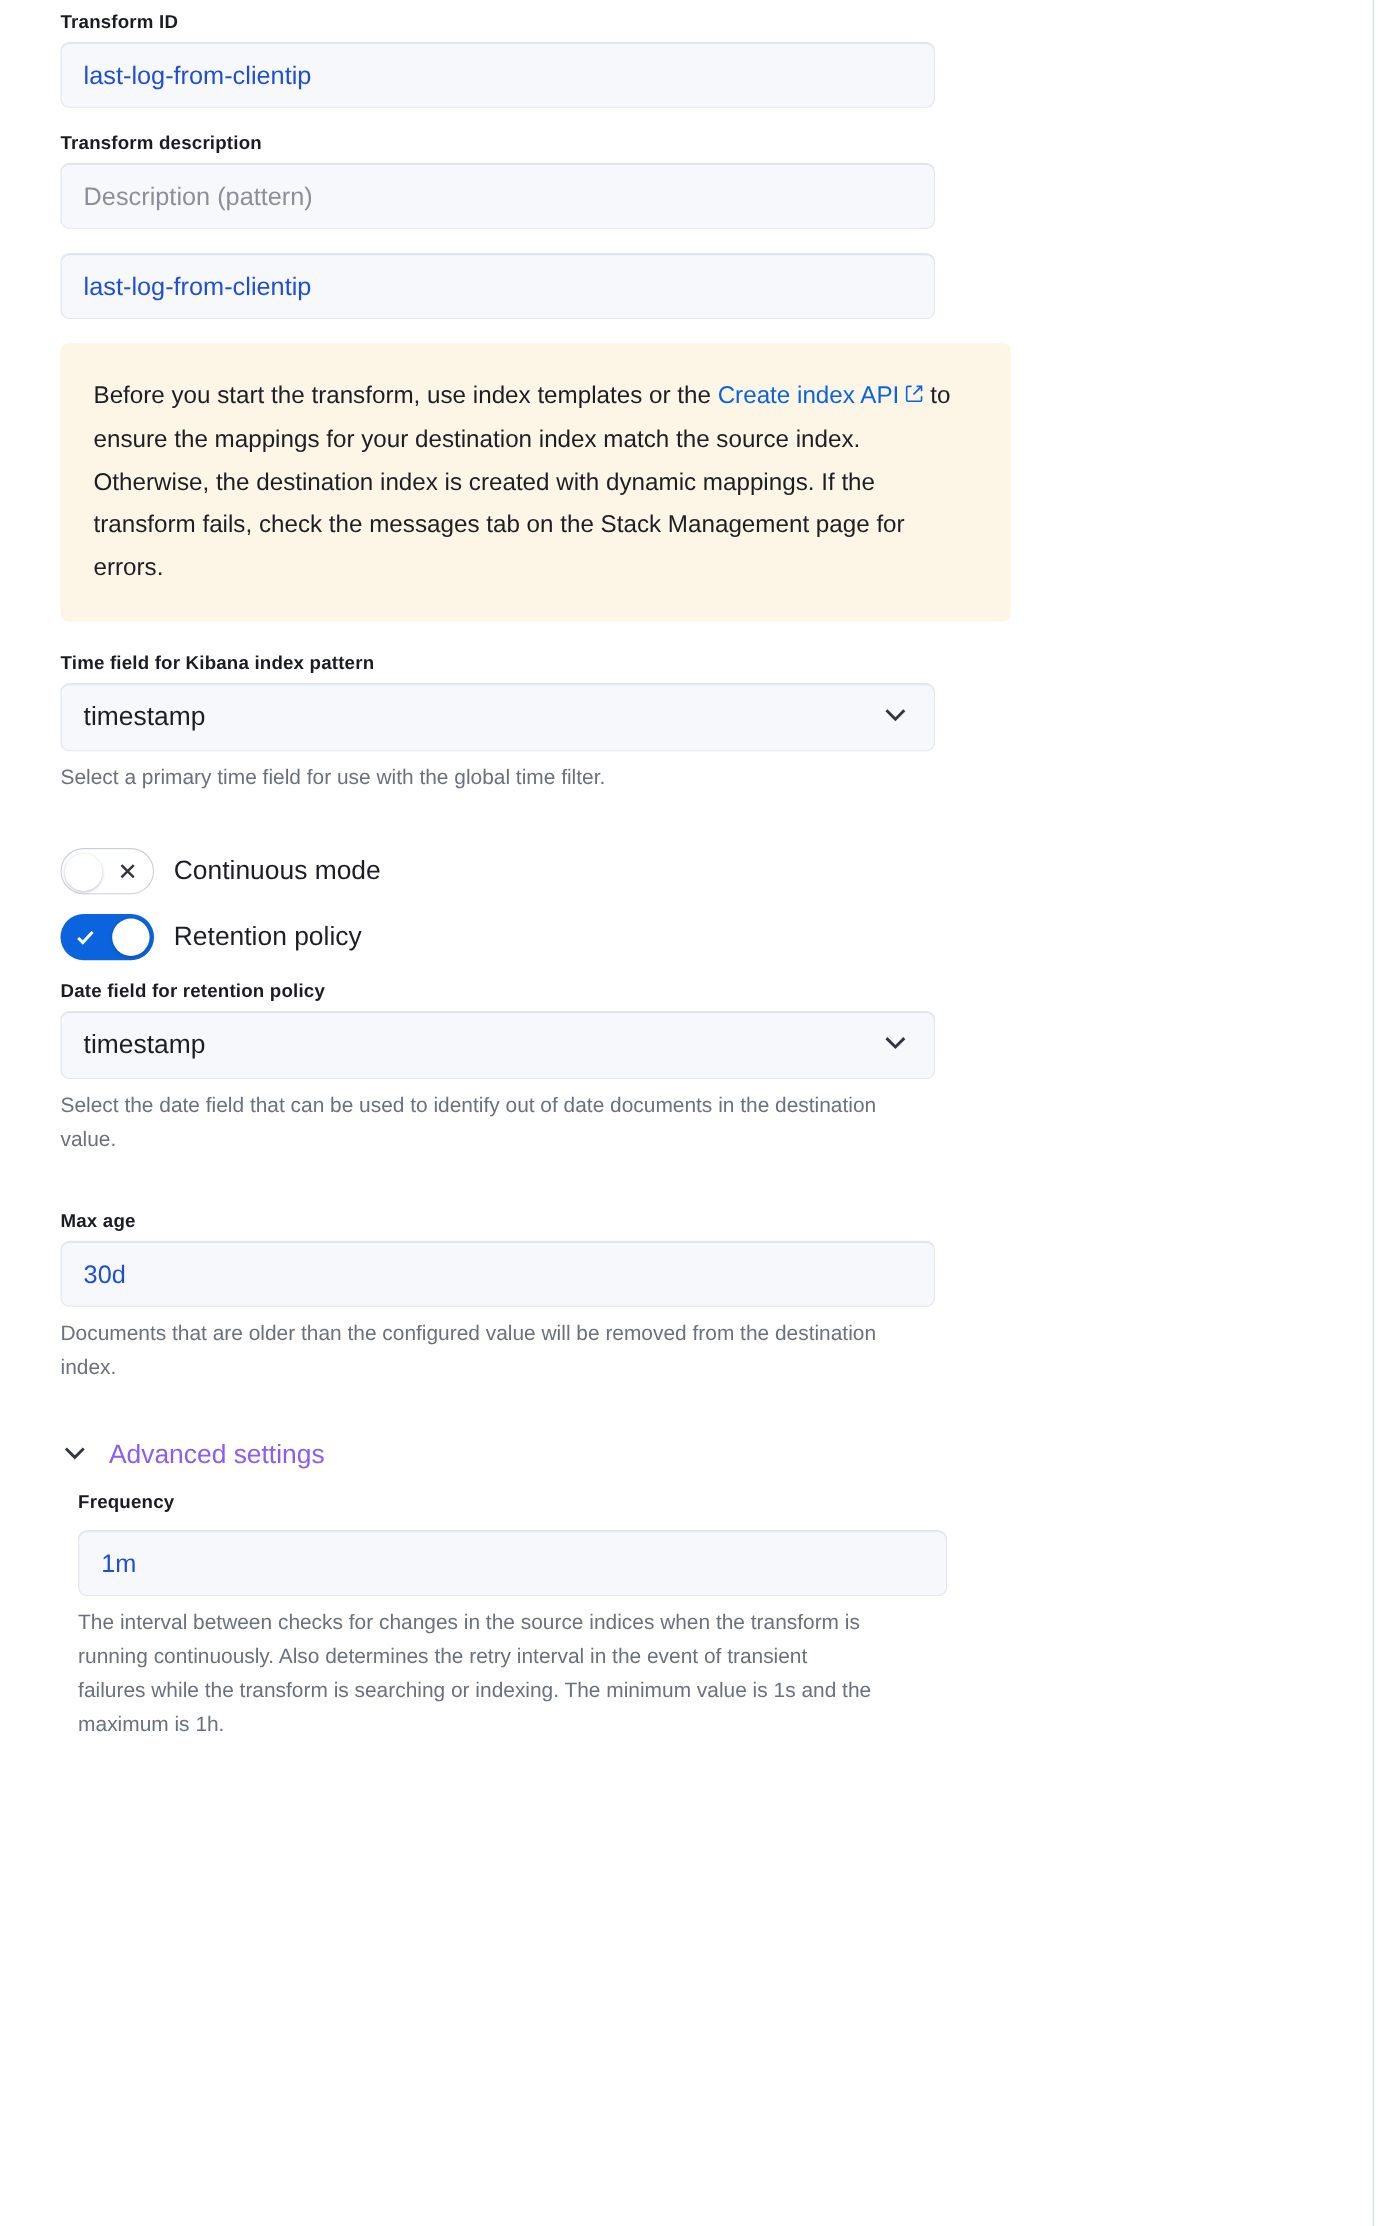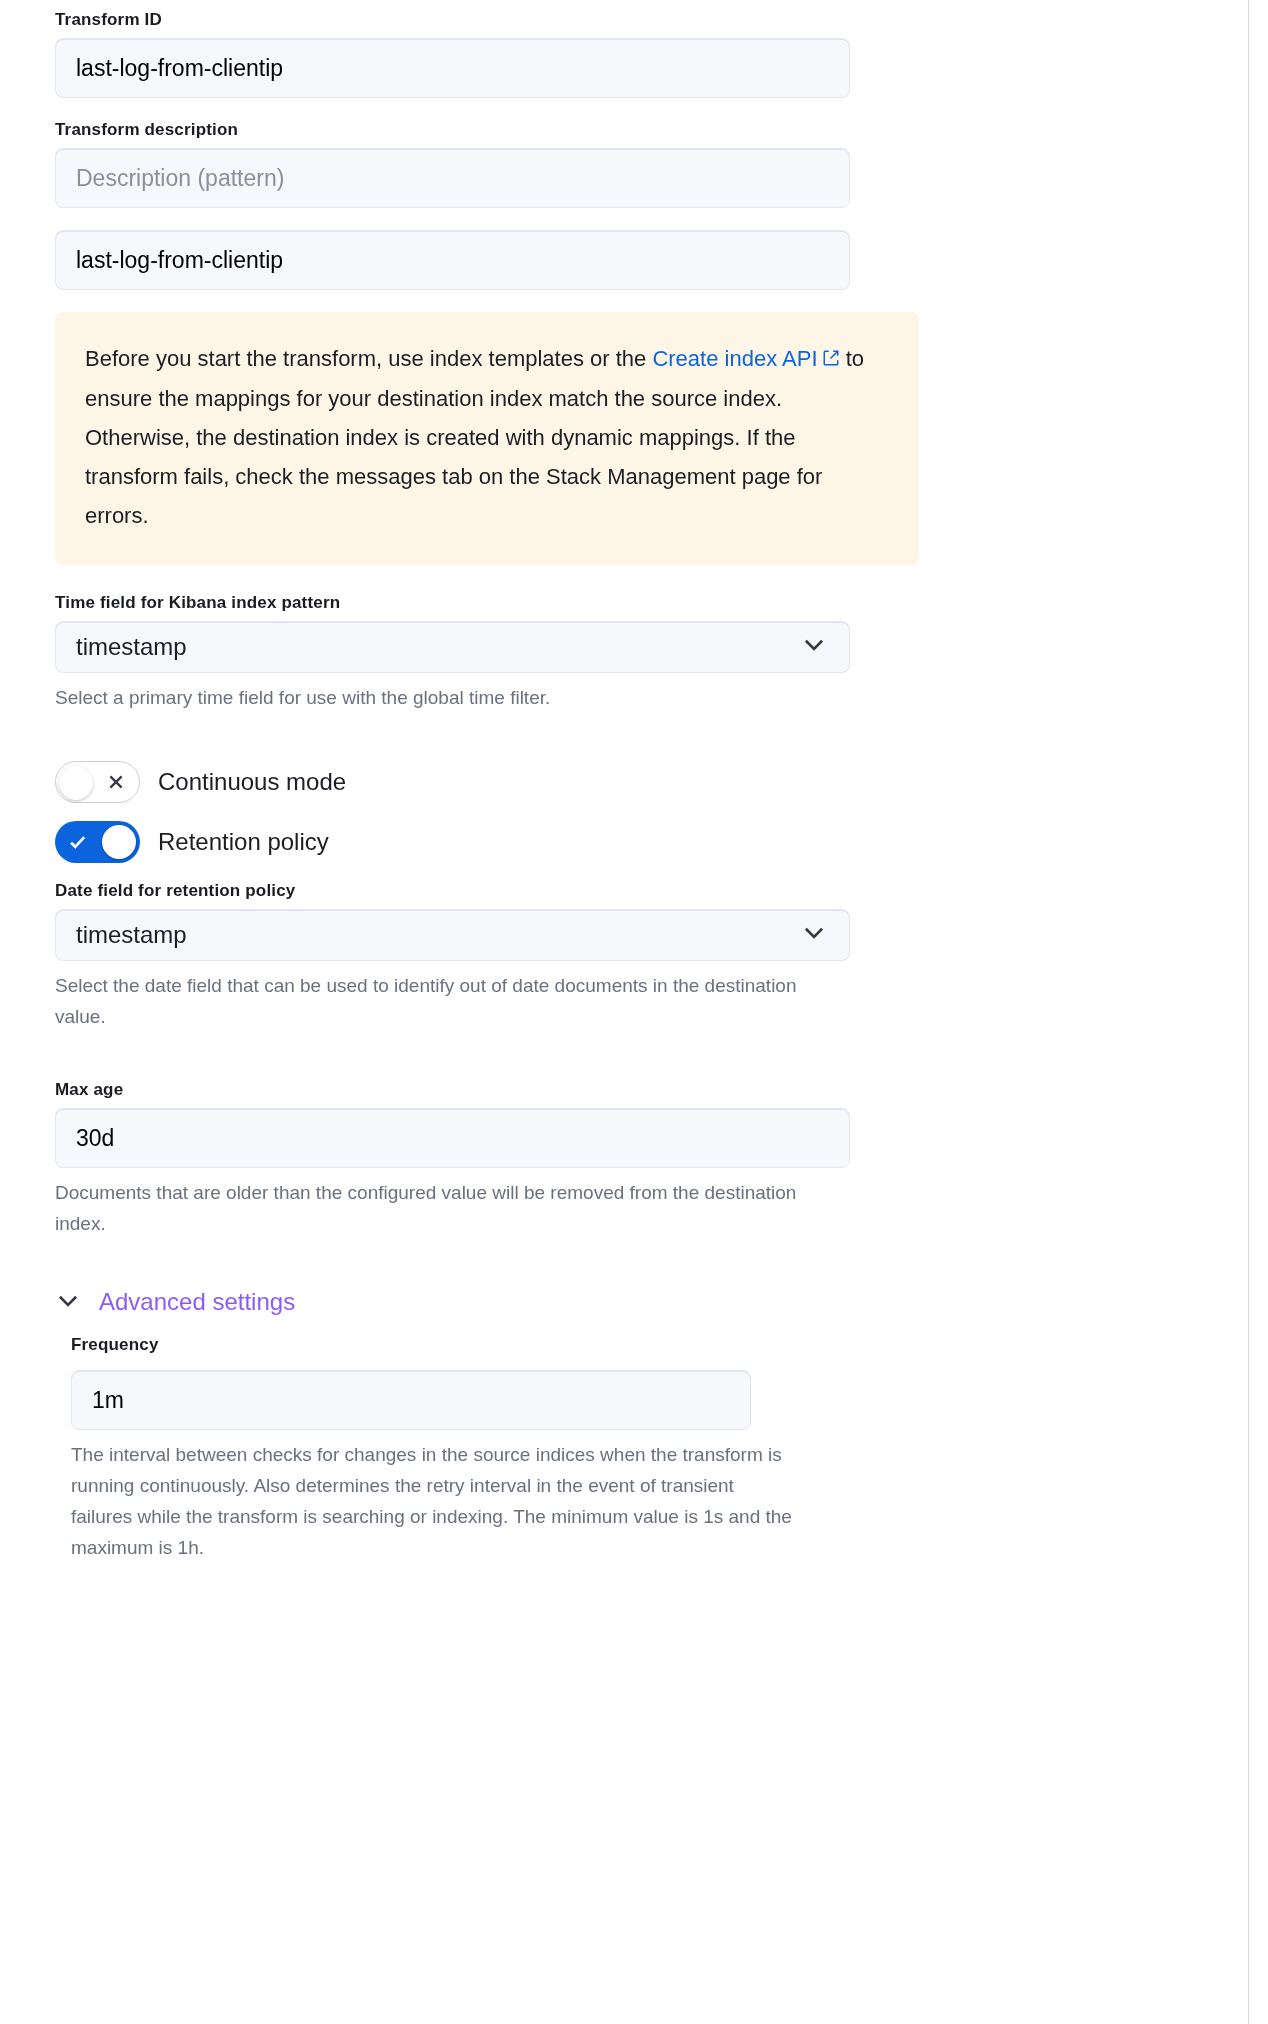--- a/index.html
+++ b/index.html
@@ -42,21 +42,21 @@
     letter-spacing: 0.01em;
   }
   .text-input {
     box-sizing: border-box;
     width: 795px;
     height: 60px;
     background: #f7f8fc;
     border: 1px solid #e3e6ef;
     border-radius: 8px;
     font-size: 23px;
-    color: #000000;
+    color: #1d4ed8;
     padding: 0 20px;
     font-family: "Liberation Sans", sans-serif;
     display: flex;
     align-items: center;
     box-shadow: 0 1px 0 0 rgba(220,224,232,0.9) inset;
   }
   .text-input.placeholder {
     color: #8a8f99;
   }
   .field-block {
@@ -126,21 +126,21 @@
   .switch.on .mark { left: 10px; color: #ffffff; width: 26px; }
   .switch.off .mark { right: 10px; color: #343741; width: 26px; }
   .switch-label {
     font-size: 24px;
     color: #1d1e24;
     margin-left: 18px;
   }
   .select {
     box-sizing: border-box;
     width: 795px;
-    height: 52px;
+    height: 62px;
     background: #f7f8fc;
     border: 1px solid #e3e6ef;
     border-radius: 8px;
     display: flex;
     align-items: center;
     justify-content: space-between;
     padding: 0 22px 0 20px;
     font-size: 24px;
     color: #1d1e24;
     box-shadow: 0 1px 0 0 rgba(220,224,232,0.9) inset;
@@ -159,21 +159,21 @@
   }
   .advanced-label {
     font-size: 24px;
     color: #8b5cf6;
     margin-left: 18px;
   }
   .sub-block {
     padding-left: 16px;
   }
   .sub-block .text-input {
-    width: 680px;
+    width: 790px;
     margin-top: 15px;
   }
   .section-gap { height: 26px; }
   .chev { display: block; }
 </style>
 </head>
 <body>
 
 <div class="page">
 

